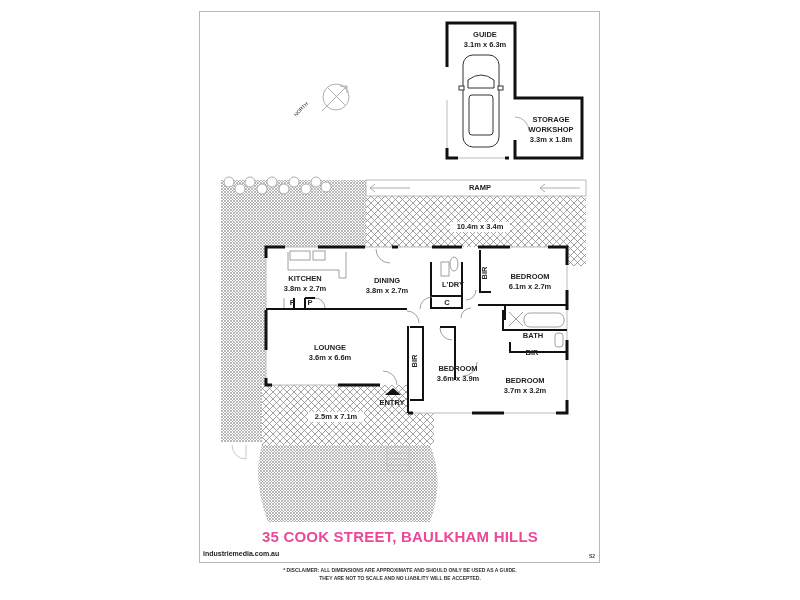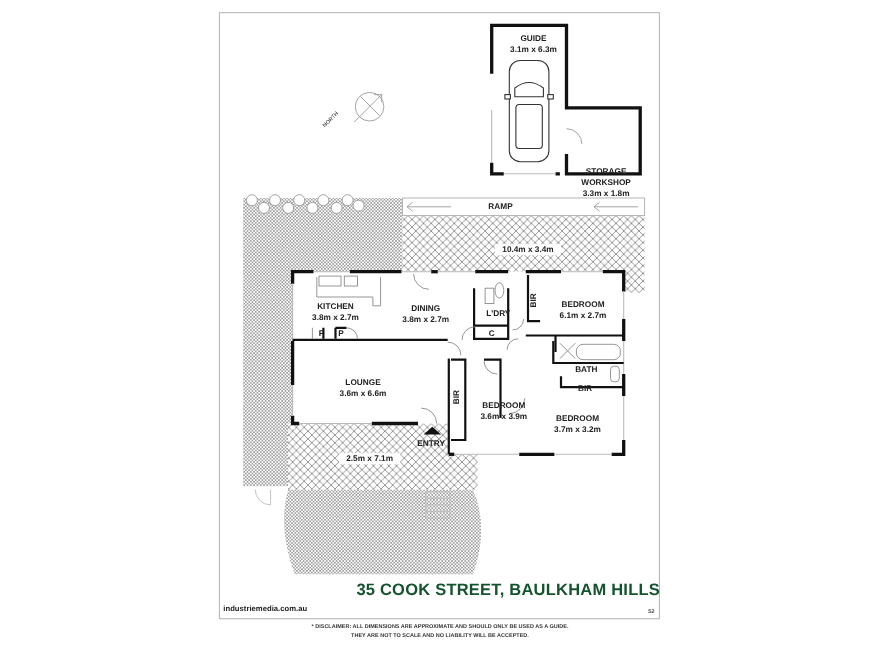--- a/index.html
+++ b/index.html
@@ -2,22 +2,22 @@
 <html><head>
 <meta charset="utf-8">
 <style>
   html, body { margin:0; padding:0; }
   body { width:800px; height:600px; background:#ffffff; position:relative; overflow:hidden;
          font-family:"Liberation Sans", "DejaVu Sans", sans-serif; }
   .frame { position:absolute; left:199px; top:11px; width:401px; height:552px;
            border:1.5px solid #b8b8b8; box-sizing:border-box; }
   svg.plan { position:absolute; left:0; top:0; }
   .lbl { position:absolute; font-weight:bold; color:#222; text-align:center; line-height:10px; font-size:7.5px; white-space:nowrap; }
-  .addr { position:absolute; left:200px; top:528px; width:400px; text-align:right;
-          font-weight:bold; font-size:15px; color:#14532d; letter-spacing:0.2px; }
+  .addr { position:absolute; left:200px; top:528px; width:400px; text-align:center;
+          font-weight:bold; font-size:15px; color:#ec4899; letter-spacing:0.2px; }
   .site { position:absolute; left:203px; top:550px; font-size:7px; font-weight:bold; color:#222; }
   .code { position:absolute; left:589px; top:553px; font-size:5px; font-weight:bold; color:#444; }
   .disc { position:absolute; left:200px; top:566px; width:400px; text-align:center;
           font-size:5px; font-weight:bold; color:#333; line-height:8px; }
 </style>
 </head>
 <body>
 
 <div class="frame"></div>
 
@@ -161,27 +161,27 @@
     <path d="M328 88 L345 105"></path>
   </g>
 </svg>
 
 <div class="lbl" style="left:292px;top:104px;font-size:5px;font-weight:normal;transform:rotate(-45deg);">NORTH</div>
 
 <div class="lbl" style="left:455px;top:30px;width:60px;">
   <div>GUIDE</div>
   <div>3.1m x 6.3m</div>
 </div>
-<div class="lbl" style="left:520px;top:115px;width:62px;margin-top:36px;">
+<div class="lbl" style="left:520px;top:115px;width:62px;">
   <div>STORAGE</div>
   <div>WORKSHOP</div>
   <div>3.3m x 1.8m</div>
 </div>
 
-<div class="lbl" style="left:435px;top:183px;width:40px;">RAMP</div>
+<div class="lbl" style="left:460px;top:183px;width:40px;">RAMP</div>
 <div class="lbl" style="left:450px;top:222px;width:60px;background:#fff;">10.4m x 3.4m</div>
 
 <div class="lbl" style="left:280px;top:274px;width:50px;">
   <div>KITCHEN</div>
   <div>3.8m x 2.7m</div>
 </div>
 <div class="lbl" style="left:362px;top:276px;width:50px;">
   <div>DINING</div>
   <div>3.8m x 2.7m</div>
 </div>

